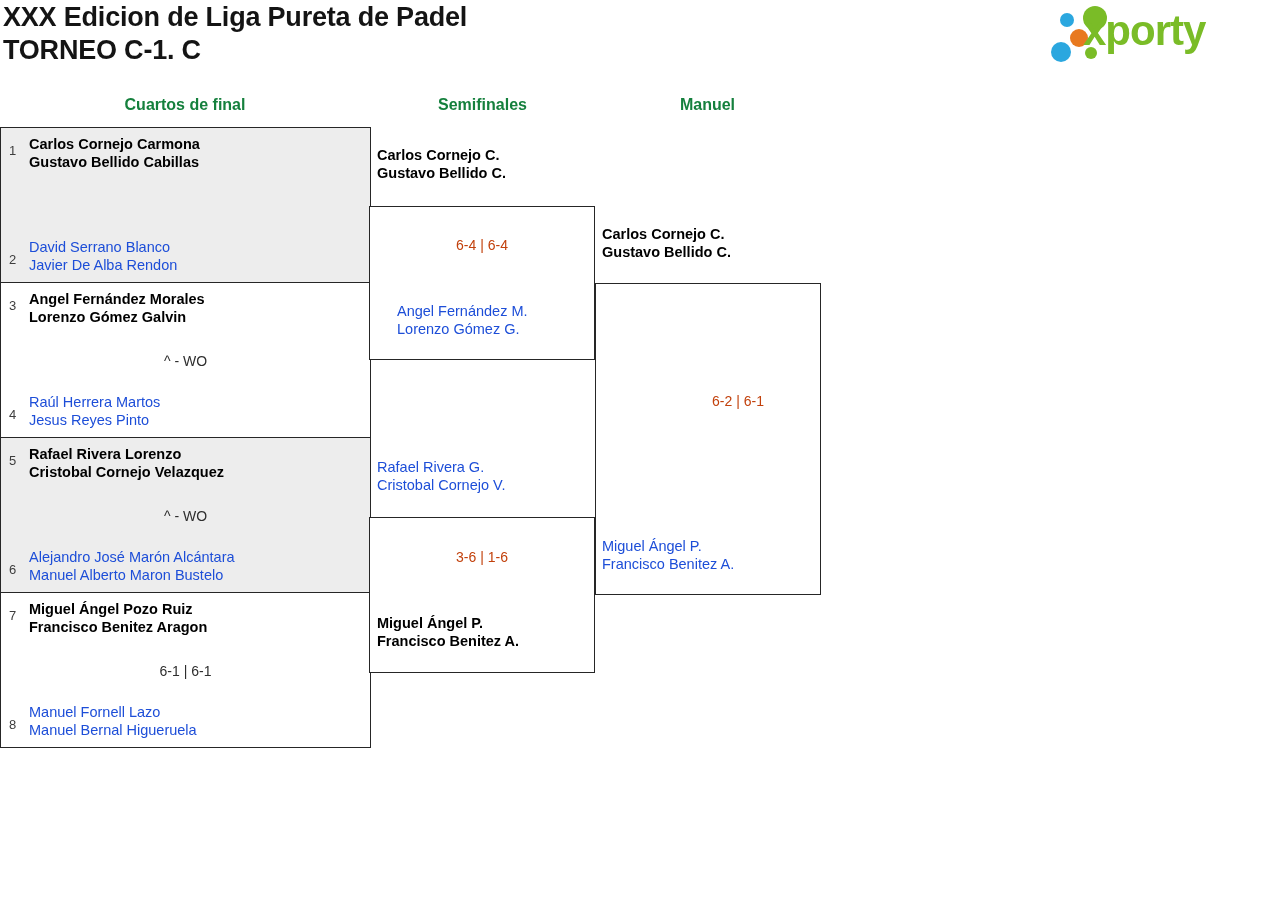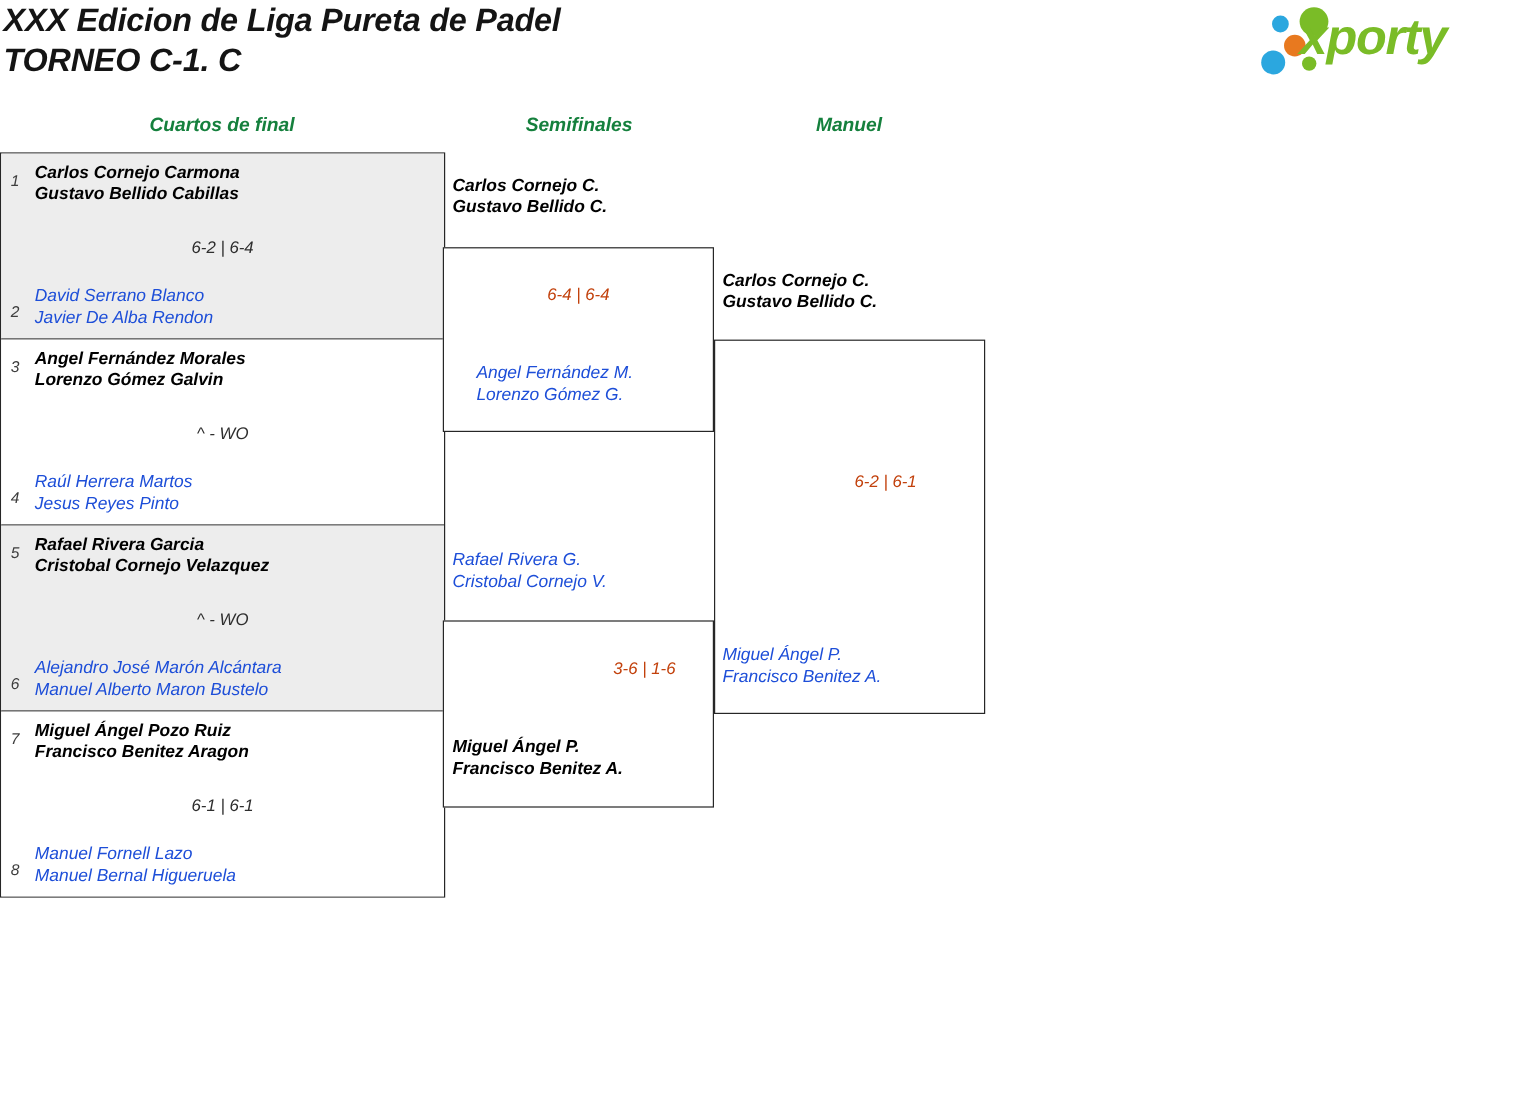--- a/index.html
+++ b/index.html
@@ -1,18 +1,18 @@
 <!DOCTYPE html>
 <html style="--logo-green: #7abc27; --logo-blue: #2ba7df; --logo-orange: #e8791f;"><head>
 <meta charset="utf-8">
 <style>
   html,body { margin:0; padding:0; background:#fff; }
   .page {
     position:relative; width:1280px; height:916px; background:#ffffff;
-    font-family:"Liberation Sans", sans-serif; overflow:hidden; color:#141414;font-style:italic;
+    font-family:"Liberation Sans", sans-serif; overflow:hidden; color:#141414;
   }
   
   .title { position:absolute; left:3px; top:1px; font-size:27px; font-weight:700;
            line-height:33px; letter-spacing:-0.2px; color:#141414; }
   
   .dot { position:absolute; border-radius:50%; }
   .dot.green { background:var(--logo-green,#7abc27); }
   .dot.blue  { background:var(--logo-blue,#2ba7df); }
   .dot.orange{ background:var(--logo-orange,#e8791f); }
   .logo-text { position:absolute; left:1083px; top:7px; font-size:42px; font-weight:700;
@@ -64,21 +64,20 @@
   <div class="round-header" style="left:595px; width:225px;">Manuel</div>
 
   <div class="qf-col">
 
     <div class="qf-row shade">
       <div class="seed s1">1</div>
       <div class="team t1 winner">
         <div>Carlos Cornejo Carmona</div>
         <div>Gustavo Bellido Cabillas</div>
       </div>
-      <div class="score">6-2 | 6-4</div>
       <div class="seed s2">2</div>
       <div class="team t2 loser">
         <div>David Serrano Blanco</div>
         <div>Javier De Alba Rendon</div>
       </div>
     </div>
 
     <div class="qf-row">
       <div class="seed s1">3</div>
       <div class="team t1 winner">
@@ -89,21 +88,21 @@
       <div class="seed s2">4</div>
       <div class="team t2 loser">
         <div>Raúl Herrera Martos</div>
         <div>Jesus Reyes Pinto</div>
       </div>
     </div>
 
     <div class="qf-row shade">
       <div class="seed s1">5</div>
       <div class="team t1 winner">
-        <div>Rafael Rivera Garcia</div>
+        <div>Rafael Rivera Lorenzo</div>
         <div>Cristobal Cornejo Velazquez</div>
       </div>
       <div class="score">^ - WO</div>
       <div class="seed s2">6</div>
       <div class="team t2 loser">
         <div>Alejandro José Marón Alcántara</div>
         <div>Manuel Alberto Maron Bustelo</div>
       </div>
     </div>
 
@@ -135,21 +134,21 @@
   <div class="score-line" style="left:369px; top:237px; width:226px;">6-4 | 6-4</div>
   <div class="name-block loser" style="left:397px; top:303px;">
     <div>Angel Fernández M.</div>
     <div>Lorenzo Gómez G.</div>
   </div>
 
   <div class="name-block loser" style="left:377px; top:459px;">
     <div>Rafael Rivera G.</div>
     <div>Cristobal Cornejo V.</div>
   </div>
-  <div class="score-line" style="left:384px; top:549px; width:226px;padding-left:40px;">3-6 | 1-6</div>
+  <div class="score-line" style="left:369px; top:549px; width:226px;">3-6 | 1-6</div>
   <div class="name-block winner" style="left:377px; top:615px;">
     <div>Miguel Ángel P.</div>
     <div>Francisco Benitez A.</div>
   </div>
 
   <div class="name-block winner" style="left:602px; top:226px;">
     <div>Carlos Cornejo C.</div>
     <div>Gustavo Bellido C.</div>
   </div>
   <div class="score-line" style="left:595px; top:393px; width:226px;margin-left:30px;">6-2 | 6-1</div>

